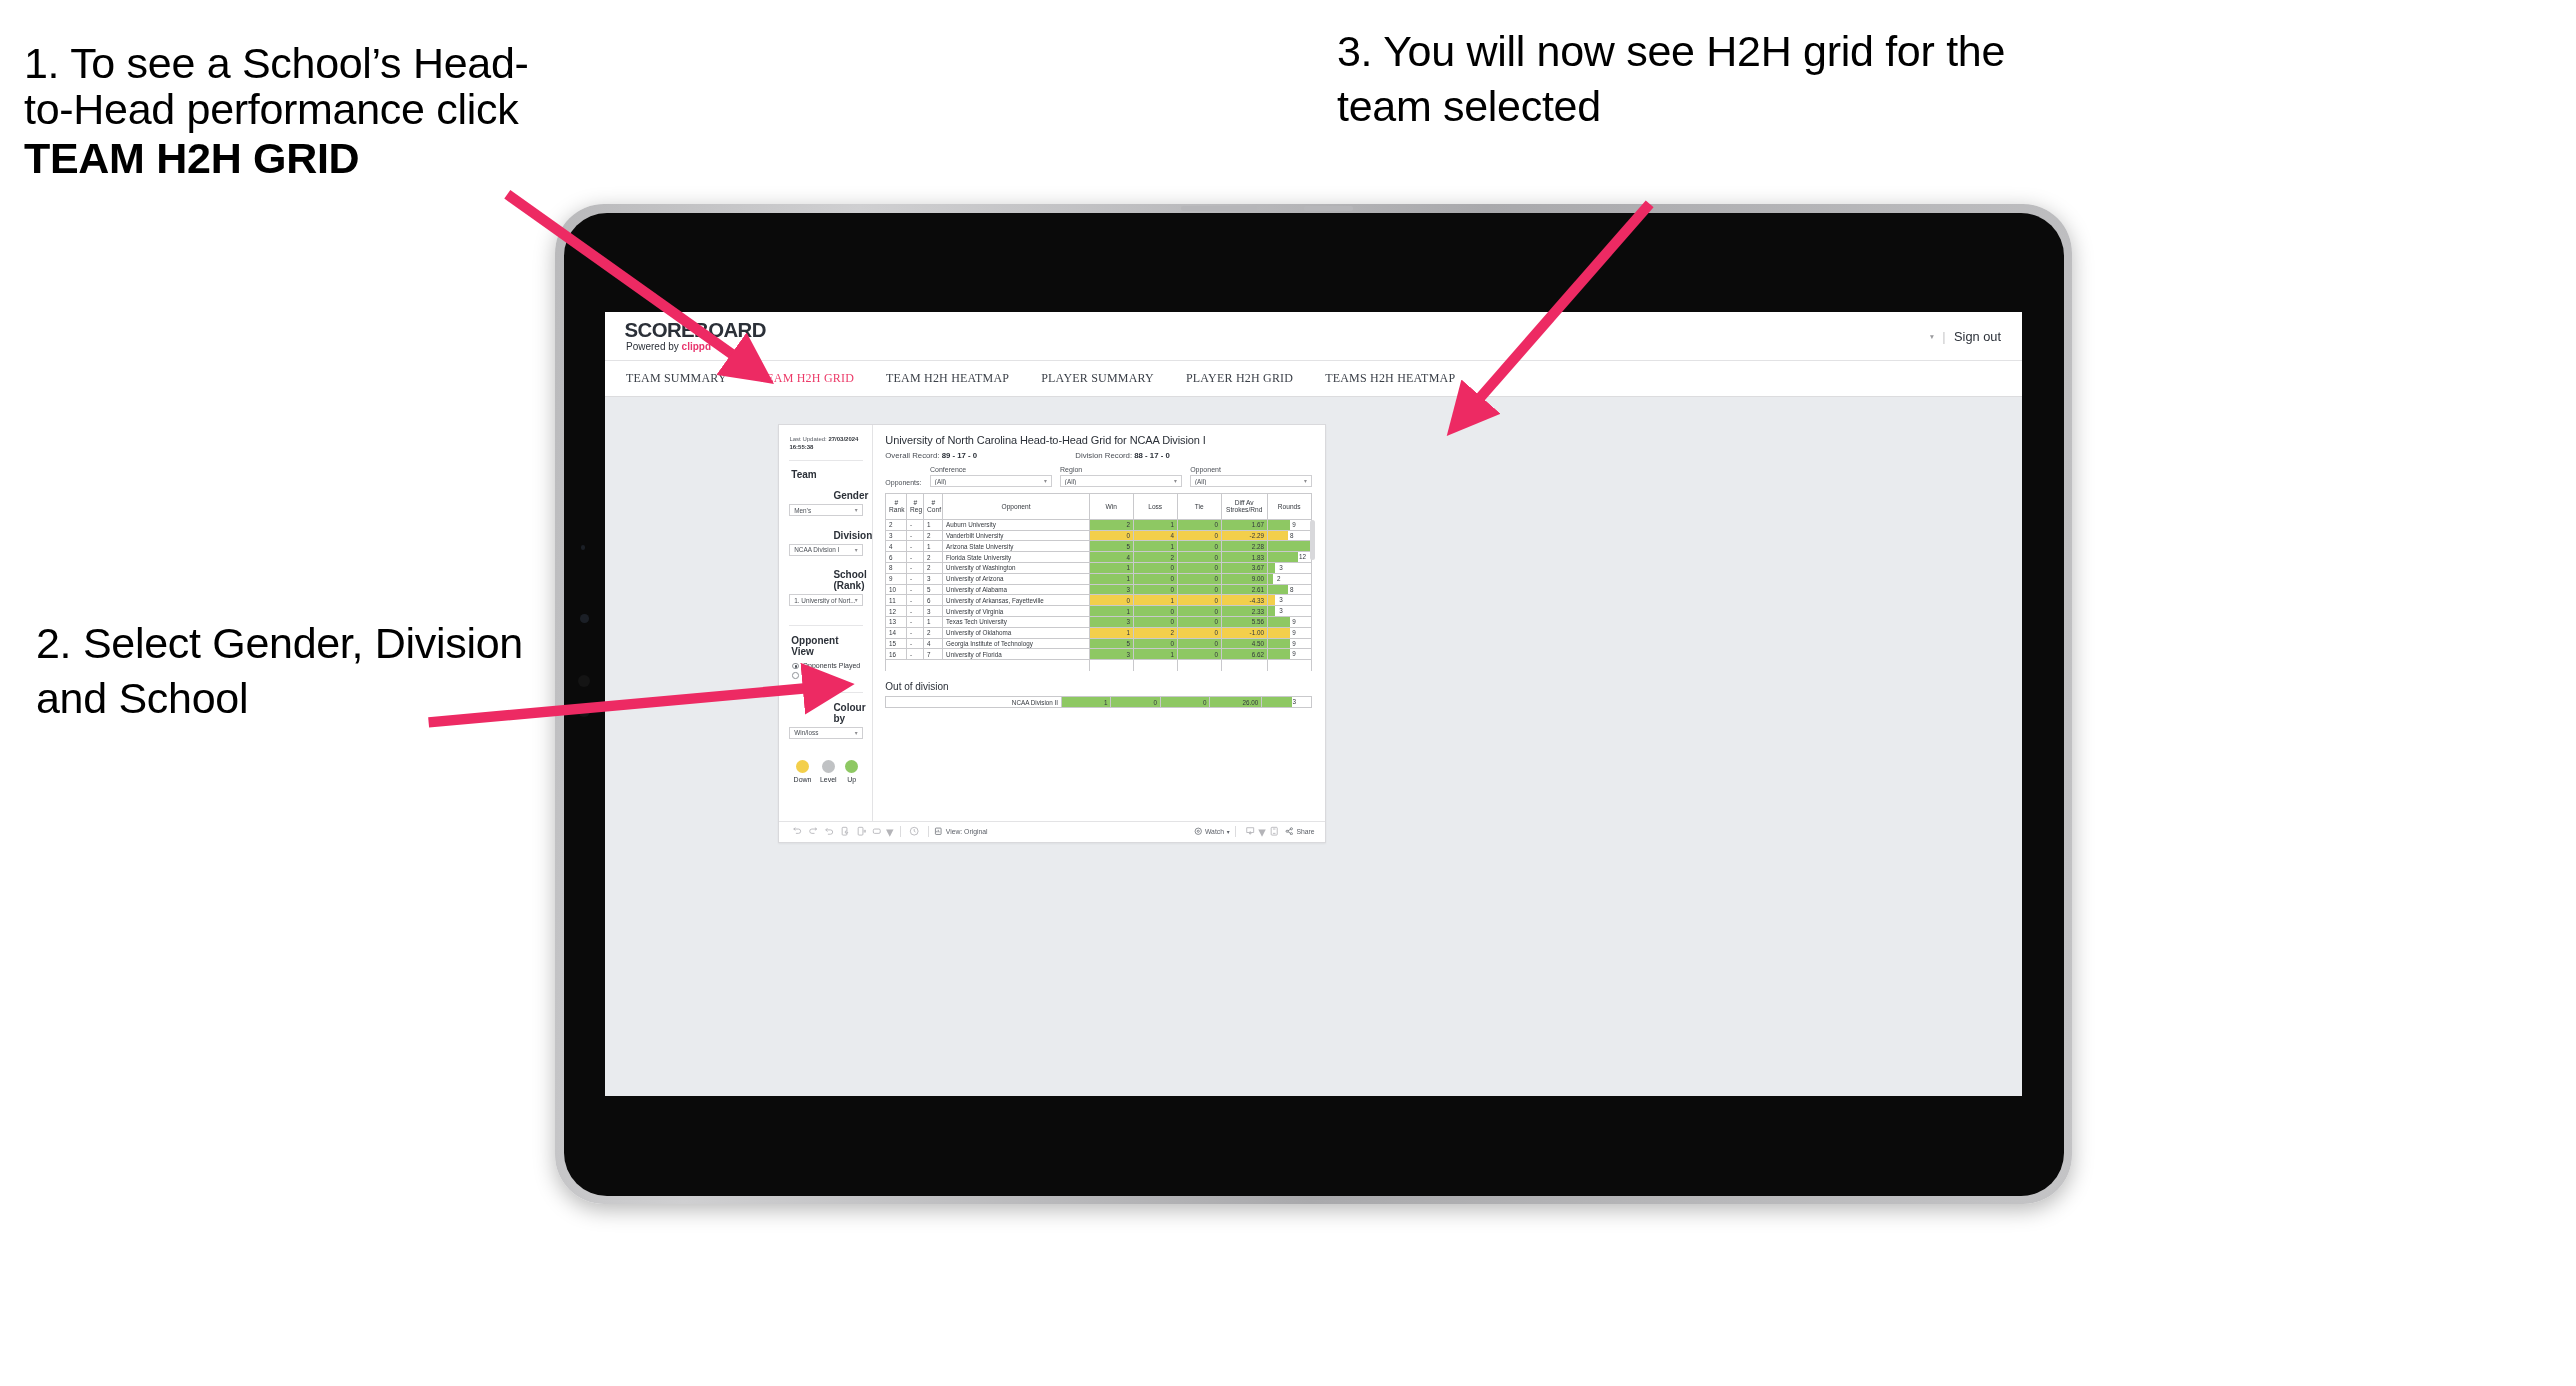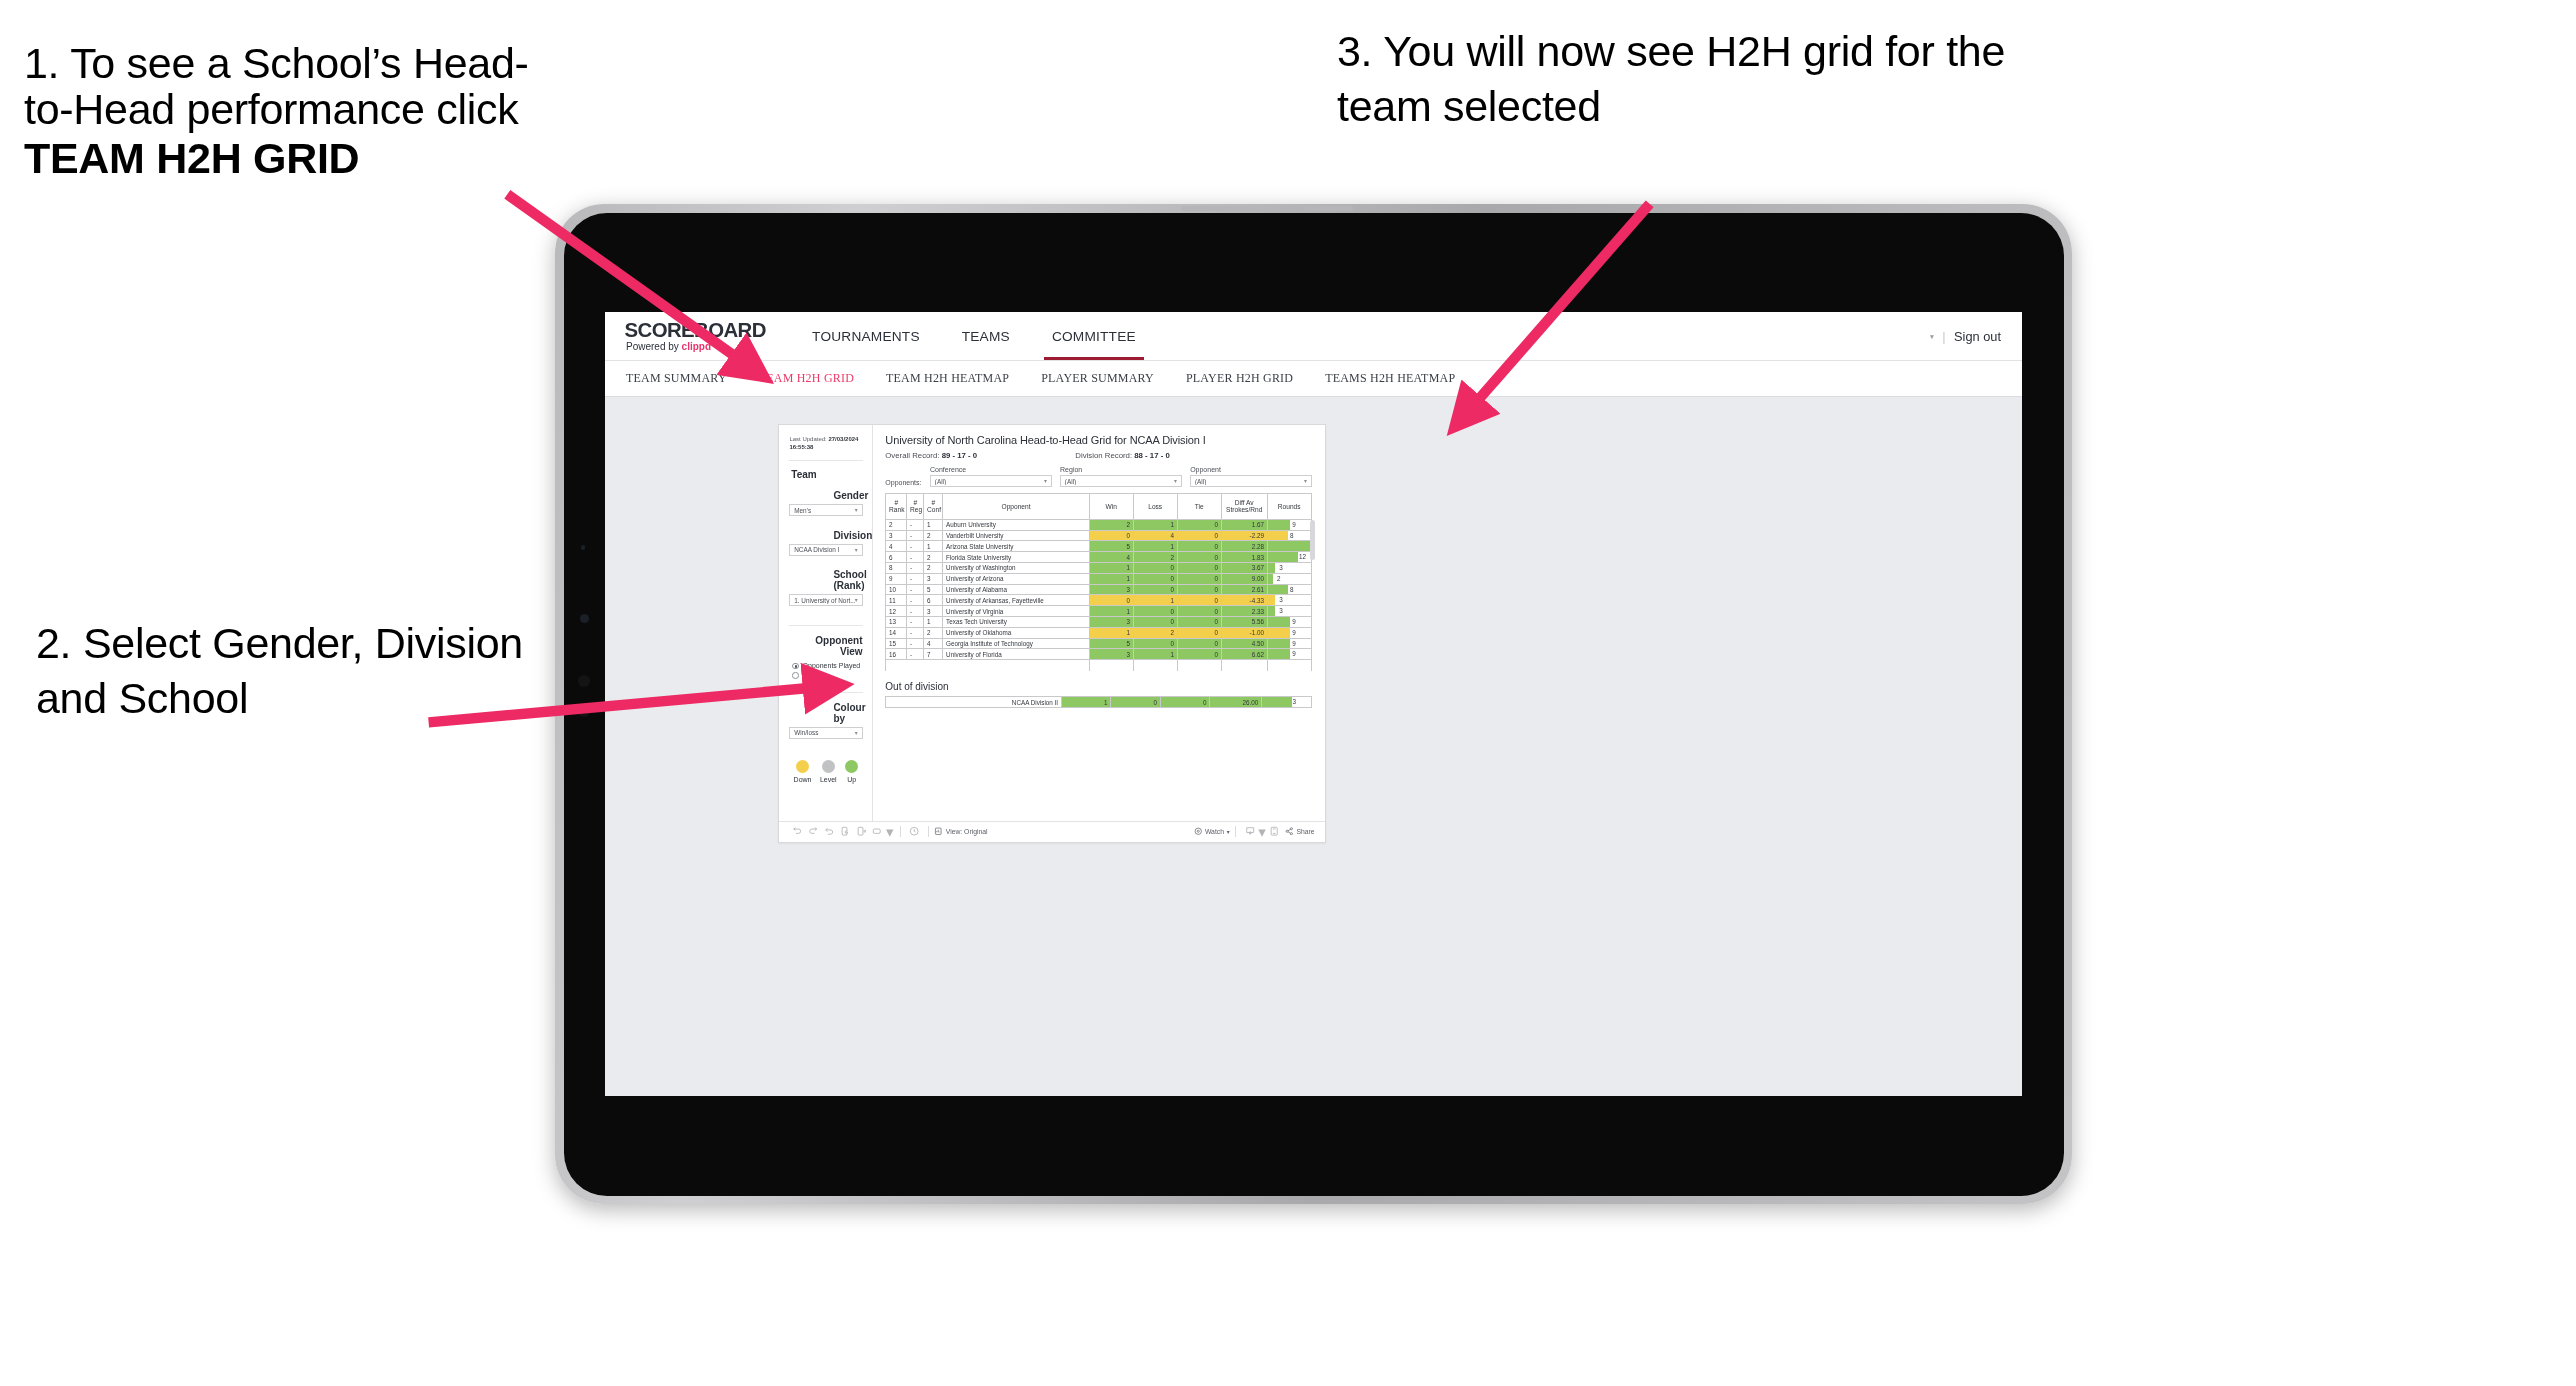--- a/index.html
+++ b/index.html
@@ -110,21 +110,21 @@
 
   
   .dash-side {
     width:94px; flex:0 0 94px; border-right:0.9px solid #e3e3e5;
     padding:10.4px 9.5px 0 10.4px; background:#fff;
   }
   .last-upd { font-size:6px; color:#5c6068; line-height:1.35; }
   .last-upd b { font-weight:bold; color:#33373d; }
   .hr { height:0.9px; background:#e6e6e8; margin:8.5px 0; }
   .side-h { font-size:10px; font-weight:bold; color:#2b3038; margin:2.8px 0 10.4px 1.9px; }
-  .side-h.center { text-align:right; margin-bottom:5.7px; }
+  .side-h.center { text-align:left; margin-bottom:5.7px; }
   .fld-label { font-size:10px; font-weight:bold; color:#2b3038; margin-bottom:2.8px;margin-left:44px; }
   .fld-gap { height:13.3px; }
   .select {
     height:12.3px; border:0.9px solid #cfcfd2; background:#fff;
     display:flex; align-items:center; padding:0 3.8px;
     font-size:6.4px; color:#4a4e55; position:relative;
     cursor:pointer;
   }
   .select .val { flex:1 1 auto; overflow:hidden; white-space:nowrap; }
   .select .dd { font-size:5.7px; color:#8d8d91; }
@@ -216,25 +216,20 @@
   <div class="side-btn" style="left:626px; top:1.9px; width:76px; height:4.7px;"></div>
   <div class="side-btn" style="left:749px; top:1.9px; width:49px; height:4.7px;"></div>
 
   <div class="tablet-screen">
     <div class="app">
 
       <div class="topbar">
         <div class="brand">
           <div class="brand-word">SCOREBOARD</div>
           <div class="brand-sub"><span>Powered by </span><span class="clippd">clippd</span></div>
-        </div>
-        <div class="topnav">
-          <div class="topnav-item">TOURNAMENTS</div>
-          <div class="topnav-item">TEAMS</div>
-          <div class="topnav-item active">COMMITTEE</div>
         </div>
         <div class="topbar-right">
           <span class="caret-sm">▾</span>
           <span class="sep">|</span>
           <span>Sign out</span>
         </div>
       </div>
 
       <div class="subnav">
         <div class="subnav-item">TEAM SUMMARY</div>

